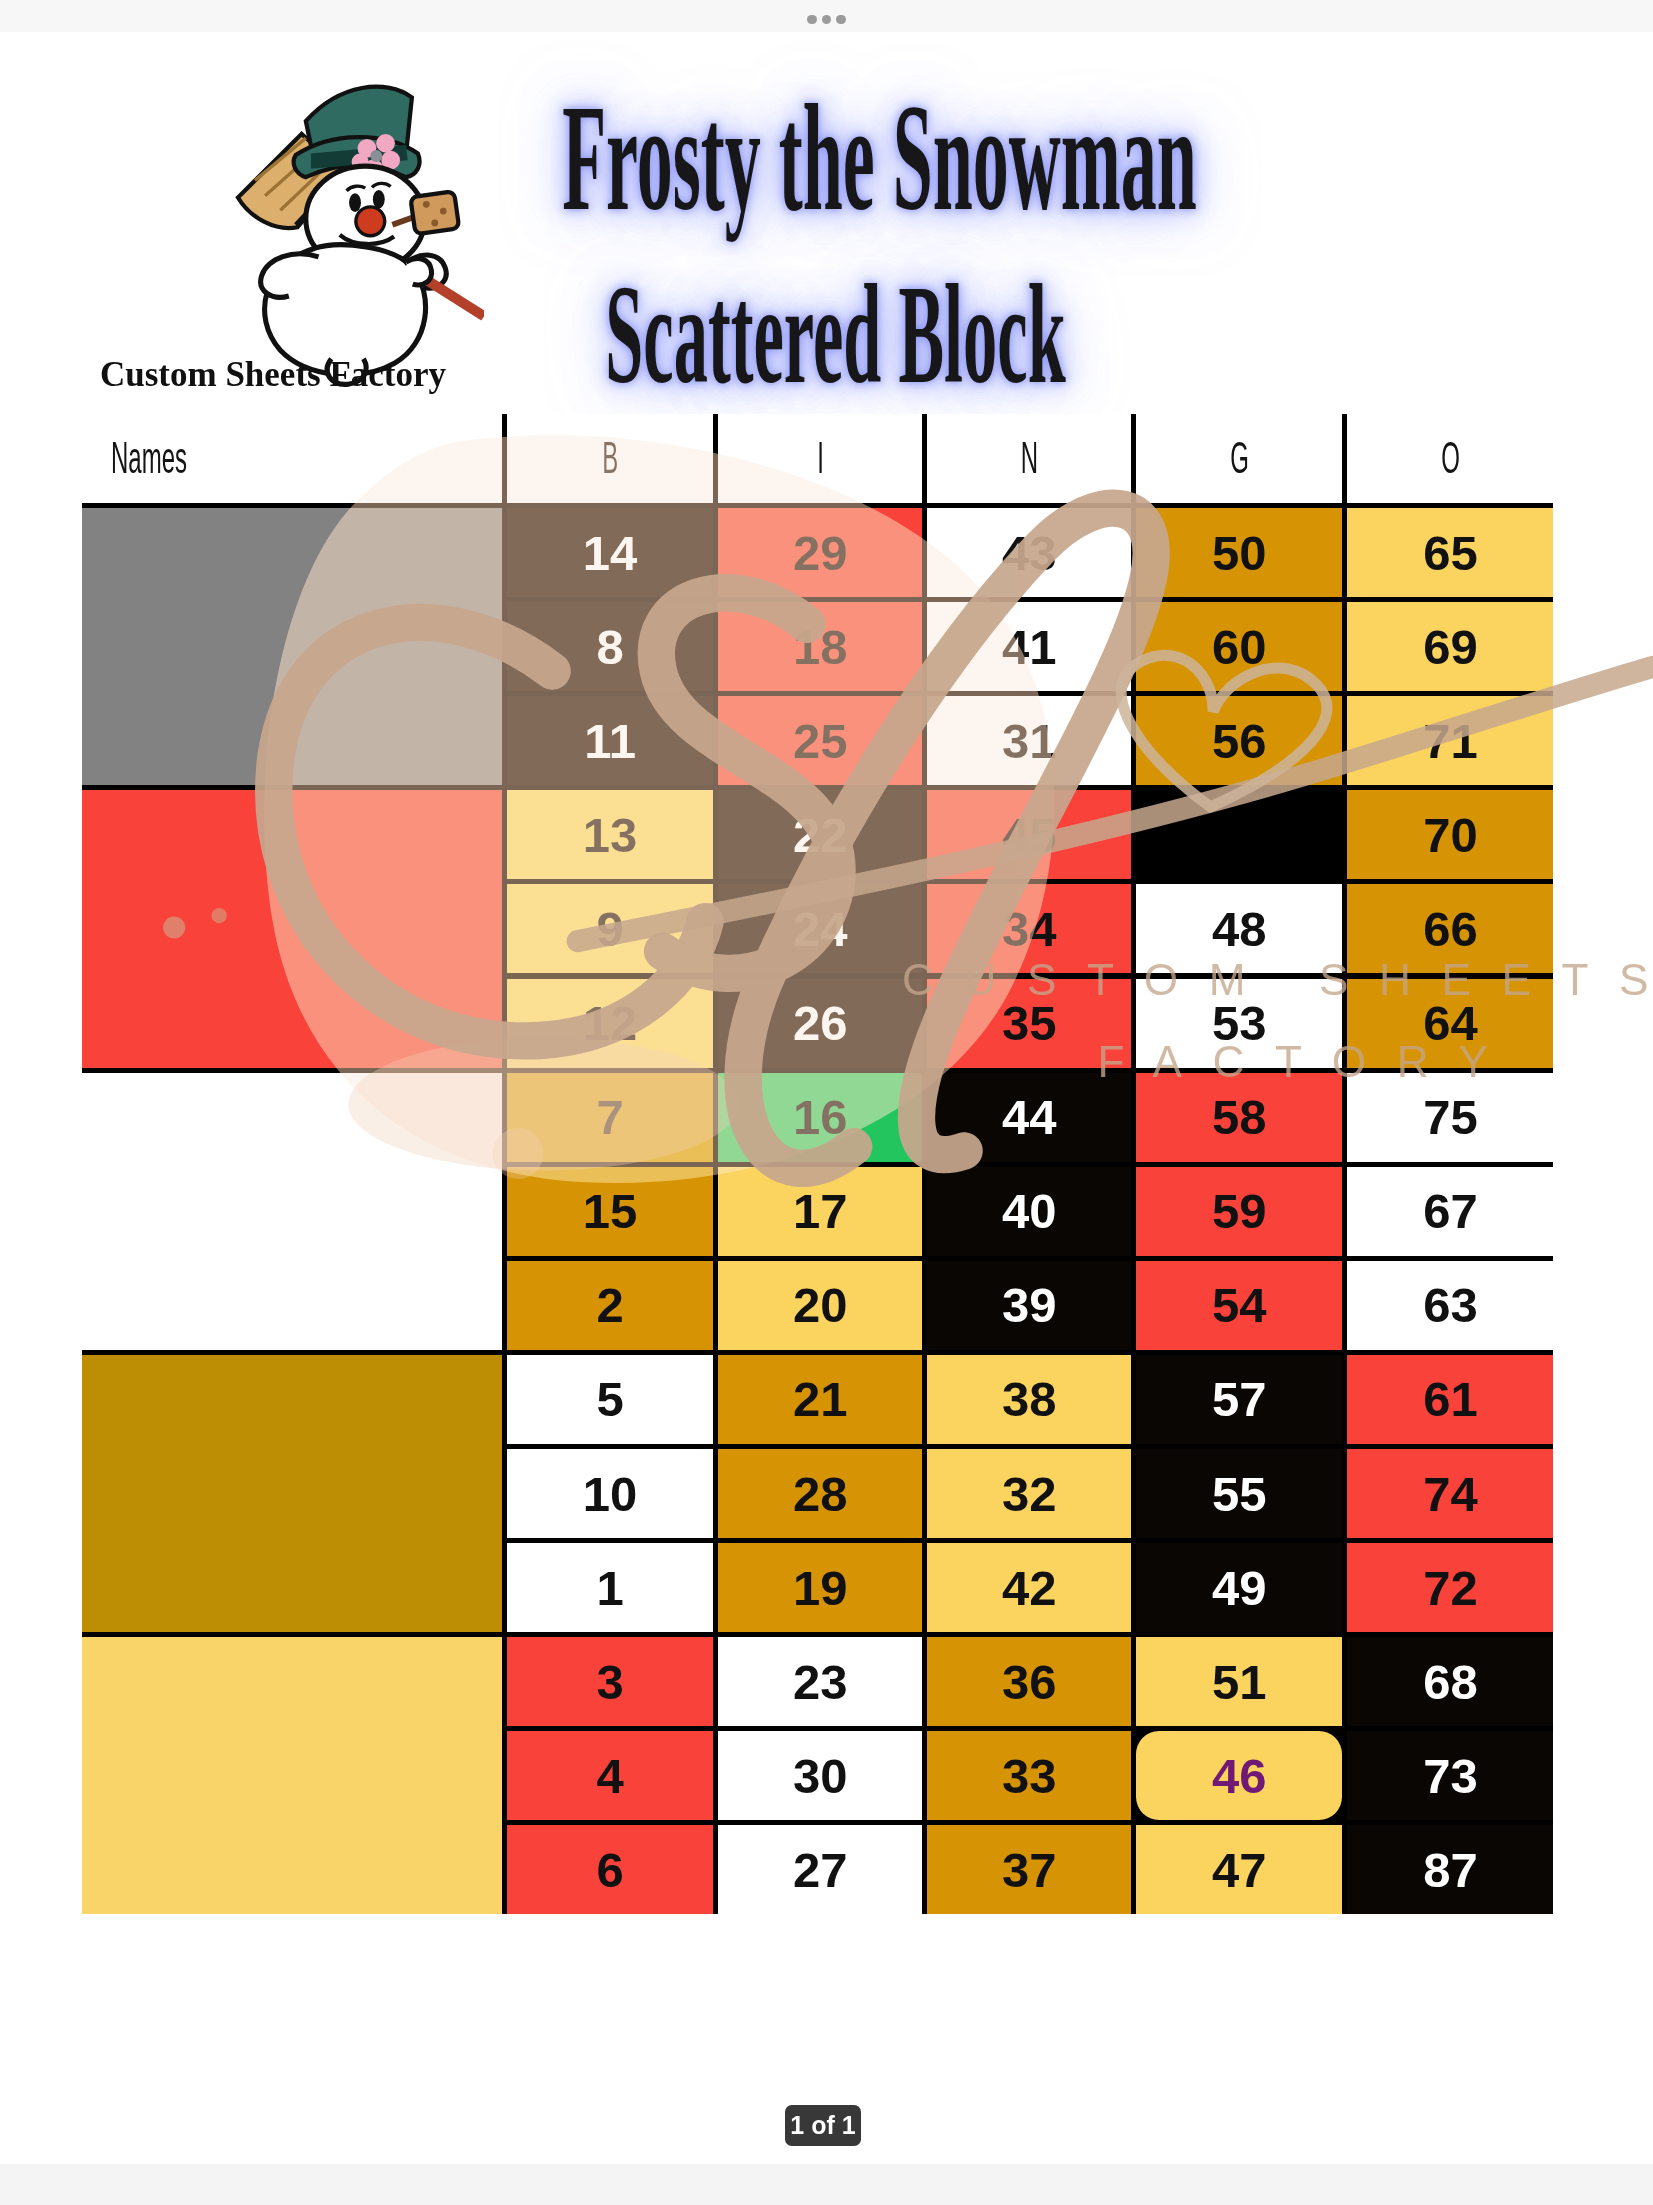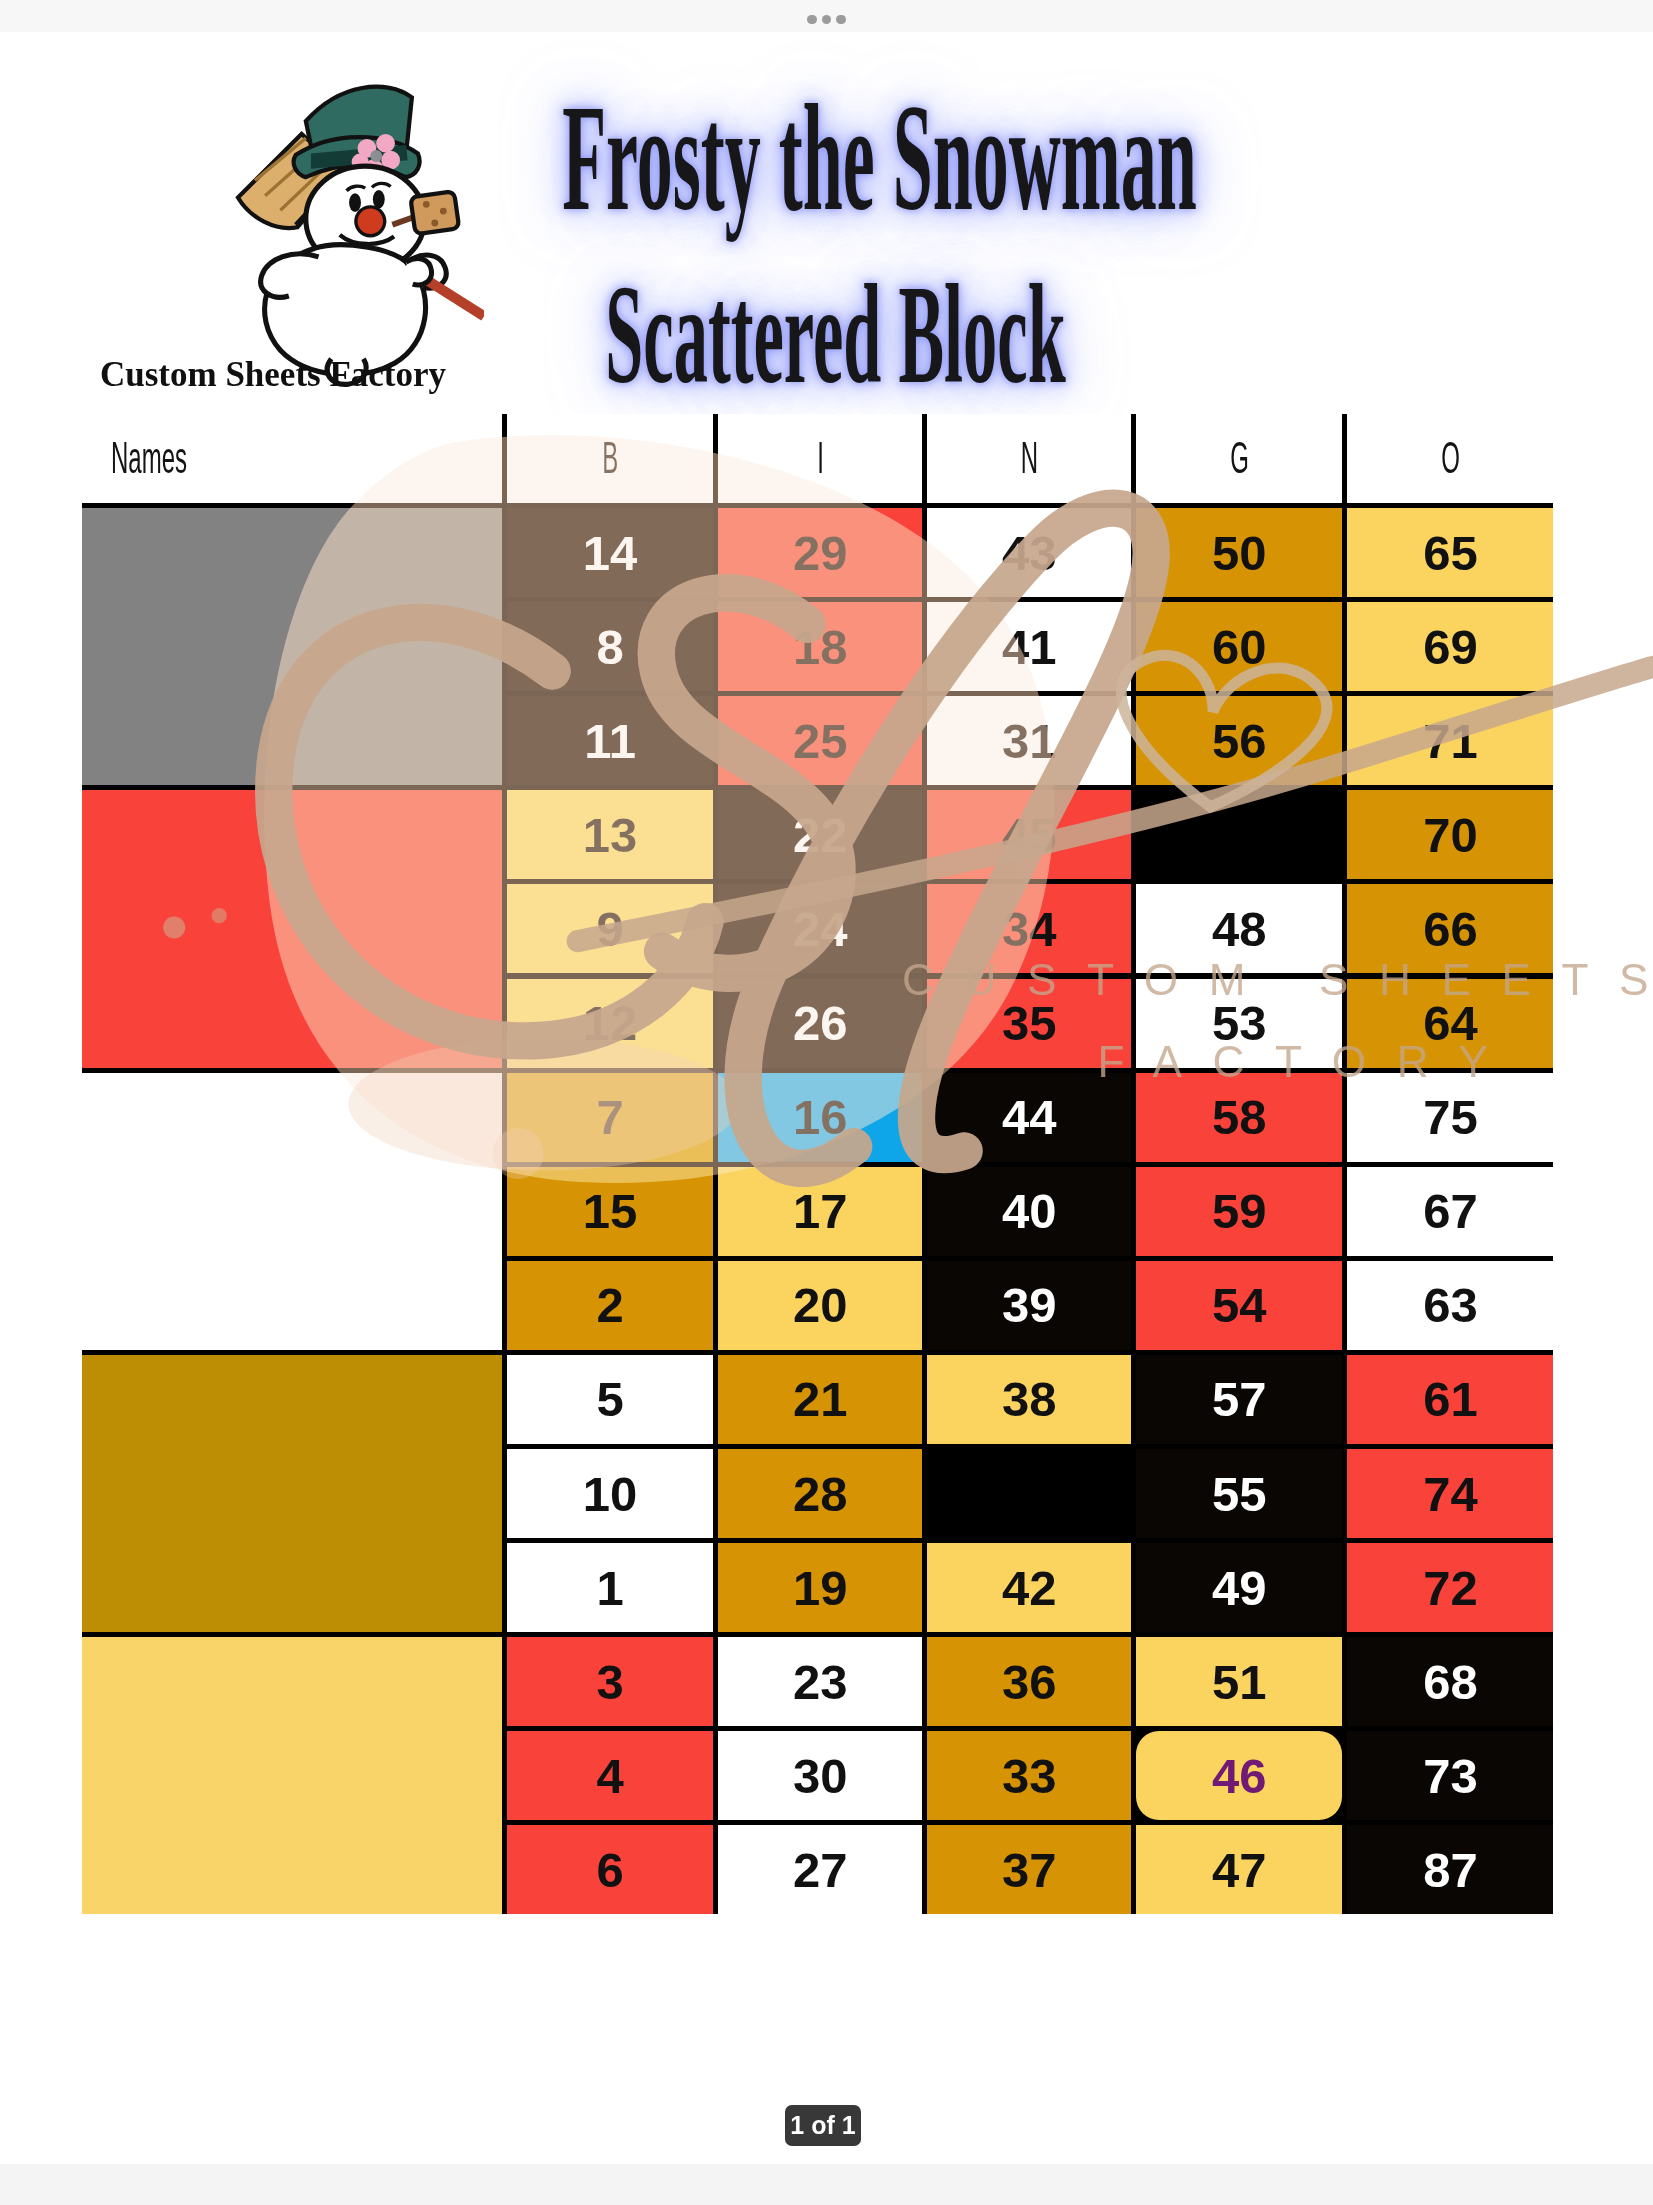--- a/index.html
+++ b/index.html
@@ -158,21 +158,21 @@
       <div class="gcell numcell" style="grid-area: 6 / 4; background: rgb(249, 66, 58); color: rgb(17, 17, 17);">34</div>
       <div class="gcell numcell" style="grid-area: 6 / 5; background: rgb(255, 255, 255); color: rgb(17, 17, 17);">48</div>
       <div class="gcell numcell" style="grid-area: 6 / 6; background: rgb(214, 148, 4); color: rgb(17, 17, 17);">66</div>
       <div class="gcell numcell" style="grid-area: 7 / 2; background: rgb(251, 212, 95); color: rgb(17, 17, 17);">12</div>
       <div class="gcell numcell" style="grid-area: 7 / 3; background: rgb(10, 6, 4); color: rgb(255, 255, 255);">26</div>
       <div class="gcell numcell" style="grid-area: 7 / 4; background: rgb(249, 66, 58); color: rgb(17, 17, 17);">35</div>
       <div class="gcell numcell" style="grid-area: 7 / 5; background: rgb(255, 255, 255); color: rgb(17, 17, 17);">53</div>
       <div class="gcell numcell" style="grid-area: 7 / 6; background: rgb(214, 148, 4); color: rgb(17, 17, 17);">64</div>
       <div class="gcell namecell" style="grid-area: 8 / 1 / span 3; background: rgb(255, 255, 255);"></div>
       <div class="gcell numcell" style="grid-area: 8 / 2; background: rgb(214, 148, 4); color: rgb(17, 17, 17);">7</div>
-      <div class="gcell numcell" style="grid-area: 8 / 3; background: #0ea5e9; color: rgb(17, 17, 17);">16</div>
+      <div class="gcell numcell" style="grid-area: 8 / 3; background: #22c55e; color: rgb(17, 17, 17);">16</div>
       <div class="gcell numcell" style="grid-area: 8 / 4; background: rgb(10, 6, 4); color: rgb(255, 255, 255);">44</div>
       <div class="gcell numcell" style="grid-area: 8 / 5; background: rgb(249, 66, 58); color: rgb(17, 17, 17);">58</div>
       <div class="gcell numcell" style="grid-area: 8 / 6; background: rgb(255, 255, 255); color: rgb(17, 17, 17);">75</div>
       <div class="gcell numcell" style="grid-area: 9 / 2; background: rgb(214, 148, 4); color: rgb(17, 17, 17);">15</div>
       <div class="gcell numcell" style="grid-area: 9 / 3; background: rgb(251, 212, 95); color: rgb(17, 17, 17);">17</div>
       <div class="gcell numcell" style="grid-area: 9 / 4; background: rgb(10, 6, 4); color: rgb(255, 255, 255);">40</div>
       <div class="gcell numcell" style="grid-area: 9 / 5; background: rgb(249, 66, 58); color: rgb(17, 17, 17);">59</div>
       <div class="gcell numcell" style="grid-area: 9 / 6; background: rgb(255, 255, 255); color: rgb(17, 17, 17);">67</div>
       <div class="gcell numcell" style="grid-area: 10 / 2; background: rgb(214, 148, 4); color: rgb(17, 17, 17);">2</div>
       <div class="gcell numcell" style="grid-area: 10 / 3; background: rgb(251, 212, 95); color: rgb(17, 17, 17);">20</div>
@@ -180,20 +180,21 @@
       <div class="gcell numcell" style="grid-area: 10 / 5; background: rgb(249, 66, 58); color: rgb(17, 17, 17);">54</div>
       <div class="gcell numcell" style="grid-area: 10 / 6; background: rgb(255, 255, 255); color: rgb(17, 17, 17);">63</div>
       <div class="gcell namecell" style="grid-area: 11 / 1 / span 3; background: rgb(189, 141, 4);"></div>
       <div class="gcell numcell" style="grid-area: 11 / 2; background: rgb(255, 255, 255); color: rgb(17, 17, 17);">5</div>
       <div class="gcell numcell" style="grid-area: 11 / 3; background: rgb(214, 148, 4); color: rgb(17, 17, 17);">21</div>
       <div class="gcell numcell" style="grid-area: 11 / 4; background: rgb(251, 212, 95); color: rgb(17, 17, 17);">38</div>
       <div class="gcell numcell" style="grid-area: 11 / 5; background: rgb(10, 6, 4); color: rgb(255, 255, 255);">57</div>
       <div class="gcell numcell" style="grid-area: 11 / 6; background: rgb(249, 66, 58); color: rgb(17, 17, 17);">61</div>
       <div class="gcell numcell" style="grid-area: 12 / 2; background: rgb(255, 255, 255); color: rgb(17, 17, 17);">10</div>
       <div class="gcell numcell" style="grid-area: 12 / 3; background: rgb(214, 148, 4); color: rgb(17, 17, 17);">28</div>
+      <div class="gcell numcell" style="grid-area: 12 / 4; background: rgb(251, 212, 95); color: rgb(17, 17, 17);">32</div>
       <div class="gcell numcell" style="grid-area: 12 / 5; background: rgb(10, 6, 4); color: rgb(255, 255, 255);">55</div>
       <div class="gcell numcell" style="grid-area: 12 / 6; background: rgb(249, 66, 58); color: rgb(17, 17, 17);">74</div>
       <div class="gcell numcell" style="grid-area: 13 / 2; background: rgb(255, 255, 255); color: rgb(17, 17, 17);">1</div>
       <div class="gcell numcell" style="grid-area: 13 / 3; background: rgb(214, 148, 4); color: rgb(17, 17, 17);">19</div>
       <div class="gcell numcell" style="grid-area: 13 / 4; background: rgb(251, 212, 95); color: rgb(17, 17, 17);">42</div>
       <div class="gcell numcell" style="grid-area: 13 / 5; background: rgb(10, 6, 4); color: rgb(255, 255, 255);">49</div>
       <div class="gcell numcell" style="grid-area: 13 / 6; background: rgb(249, 66, 58); color: rgb(17, 17, 17);">72</div>
       <div class="gcell namecell" style="grid-area: 14 / 1 / span 3; background: rgb(249, 213, 105);"></div>
       <div class="gcell numcell" style="grid-area: 14 / 2; background: rgb(249, 66, 58); color: rgb(17, 17, 17);">3</div>
       <div class="gcell numcell" style="grid-area: 14 / 3; background: rgb(255, 255, 255); color: rgb(17, 17, 17);">23</div>

